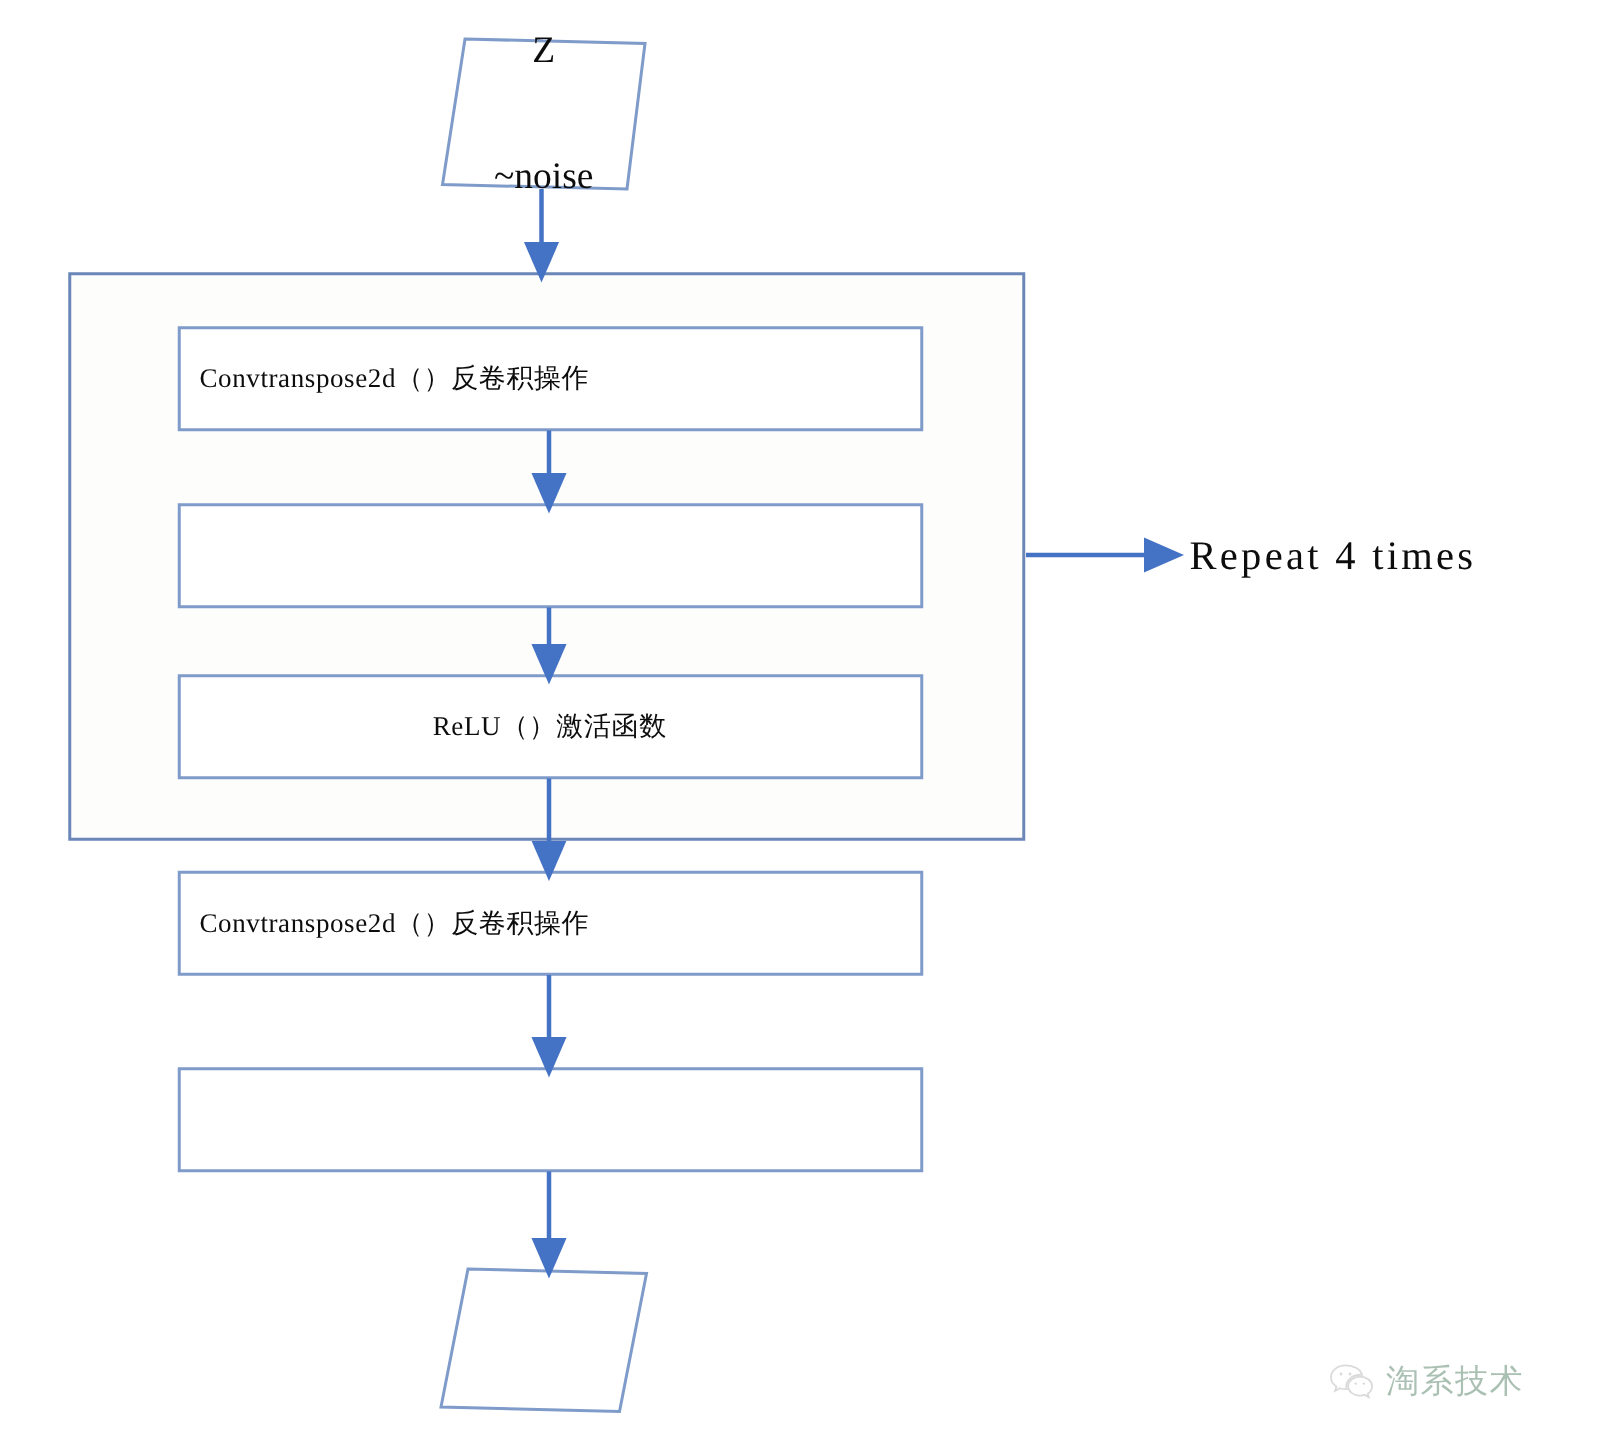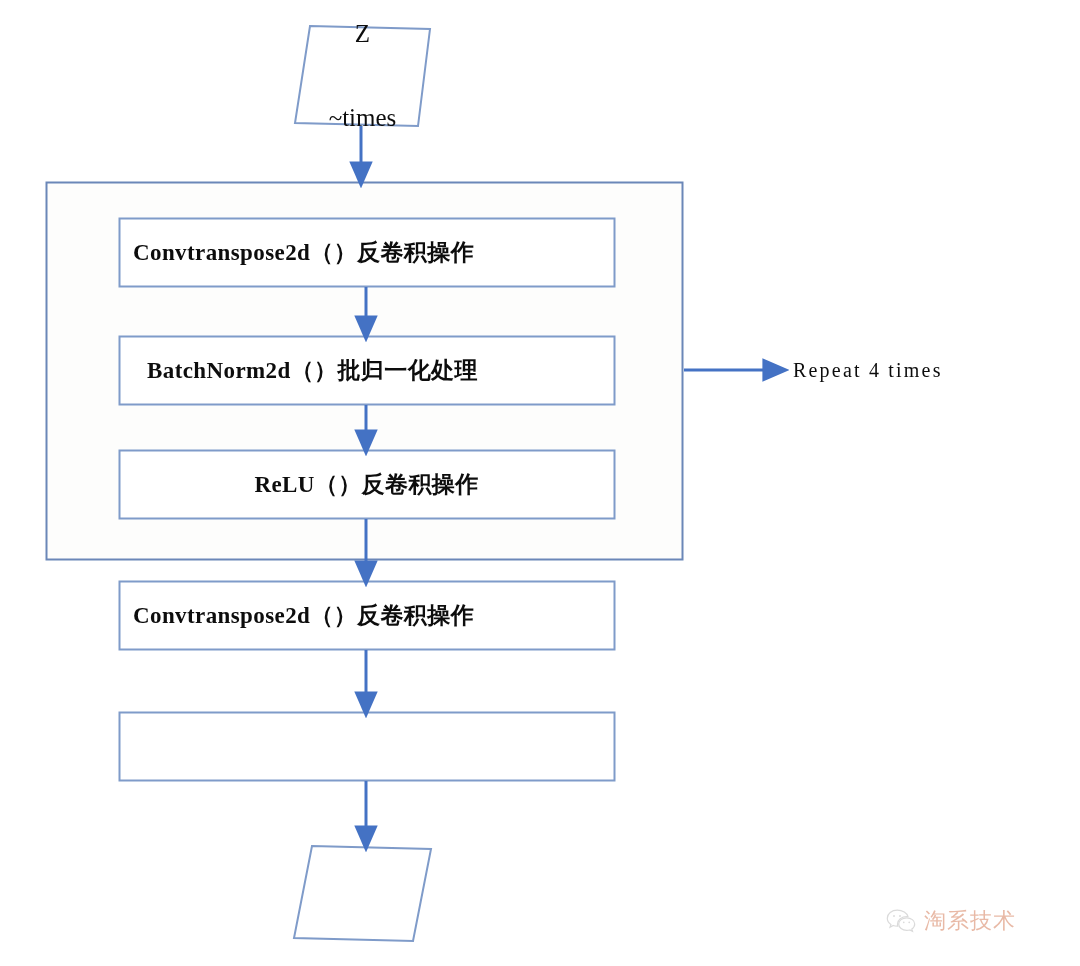--- a/index.html
+++ b/index.html
@@ -33,54 +33,53 @@
     align-items: center;
     color: #0d0d0d;
     font-family: "Liberation Serif", "DejaVu Serif", serif;
     white-space: pre;
     pointer-events: none;
   }
   .node-label.center { justify-content: center; }
   .node-label.left   { justify-content: flex-start; }
 
   .box-text {
-    font-size: 23px;
+    font-size: 18px;
     letter-spacing: 0.4px;
-    font-weight: bold;
   }
 
   .io-text {
     font-size: 25px;
     line-height: 1.12;
     text-align: center;
     font-family: "Liberation Serif", "DejaVu Serif", serif;
   }
   .io-text .ln1 { display: block; }
   .io-text .ln2 { display: block; }
 
   .repeat-text {
-    font-size: 20px;
+    font-size: 27px;
     letter-spacing: 2.2px;
     font-family: "Liberation Serif", "DejaVu Serif", serif;
   }
 
   
   #watermark {
     position: absolute;
     left: 886px;
     top: 906px;
     display: flex;
     align-items: center;
     gap: 8px;
     opacity: 0.36;
     pointer-events: none;
   }
   #watermark .wm-text {
     font-size: 22px;
-    color: #c2410c;
+    color: #14532d;
     font-family: "Liberation Serif", "DejaVu Serif", serif;
     letter-spacing: 1px;
   }
 </style>
 </head>
 <body>
 
 <div id="canvas">
 
   <svg id="flow-svg" viewBox="0 0 1080 966">
@@ -117,29 +116,28 @@
     <line x1="366" y1="650" x2="366" y2="704" stroke="#4472c4" stroke-width="3" marker-end="url(#arrowhead)"></line>
 
     <line x1="366" y1="781" x2="366" y2="838" stroke="#4472c4" stroke-width="3" marker-end="url(#arrowhead)"></line>
 
     <line x1="684" y1="370" x2="775" y2="370" stroke="#4472c4" stroke-width="3" marker-end="url(#arrowhead)"></line>
   </svg>
 
   <div class="node-label center io-text" style="left:295px; top:26px; width:135px; height:100px;">
     <div>
       <span class="ln1">Z</span>
-      <span class="ln2">~times</span>
+      <span class="ln2">~noise</span>
     </div>
   </div>
 
   <div class="node-label left box-text" style="left:133px; top:218px; width:481px; height:68px;">Convtranspose2d（）反卷积操作</div>
 
-  <div class="node-label left box-text" style="left:147px; top:336px; width:467px; height:68px;">BatchNorm2d（）批归一化处理</div>
 
-  <div class="node-label center box-text" style="left:119px; top:450px; width:495px; height:68px;">ReLU（）反卷积操作</div>
+  <div class="node-label center box-text" style="left:119px; top:450px; width:495px; height:68px;">ReLU（）激活函数</div>
 
   <div class="node-label left box-text" style="left:133px; top:581px; width:481px; height:68px;">Convtranspose2d（）反卷积操作</div>
 
 
 
   <div class="node-label left repeat-text" style="left:793px; top:345px; width:280px; height:50px;">Repeat 4 times</div>
 
   <div id="watermark">
     <svg width="30" height="26" viewBox="0 0 30 26">
       <path d="M11.2 2.2C5.7 2.2 1.3 5.8 1.3 10.2c0 2.5 1.4 4.7 3.6 6.2L4 19.2l3.2-1.7c1.2.4 2.6.6 4 .6h.6c-.2-.6-.3-1.3-.3-2 0-4.2 4.2-7.6 9.4-7.6.4 0 .7 0 1.1.05C21.1 5 16.6 2.2 11.2 2.2z" fill="none" stroke="#9a9a9a" stroke-width="1.2"></path>

